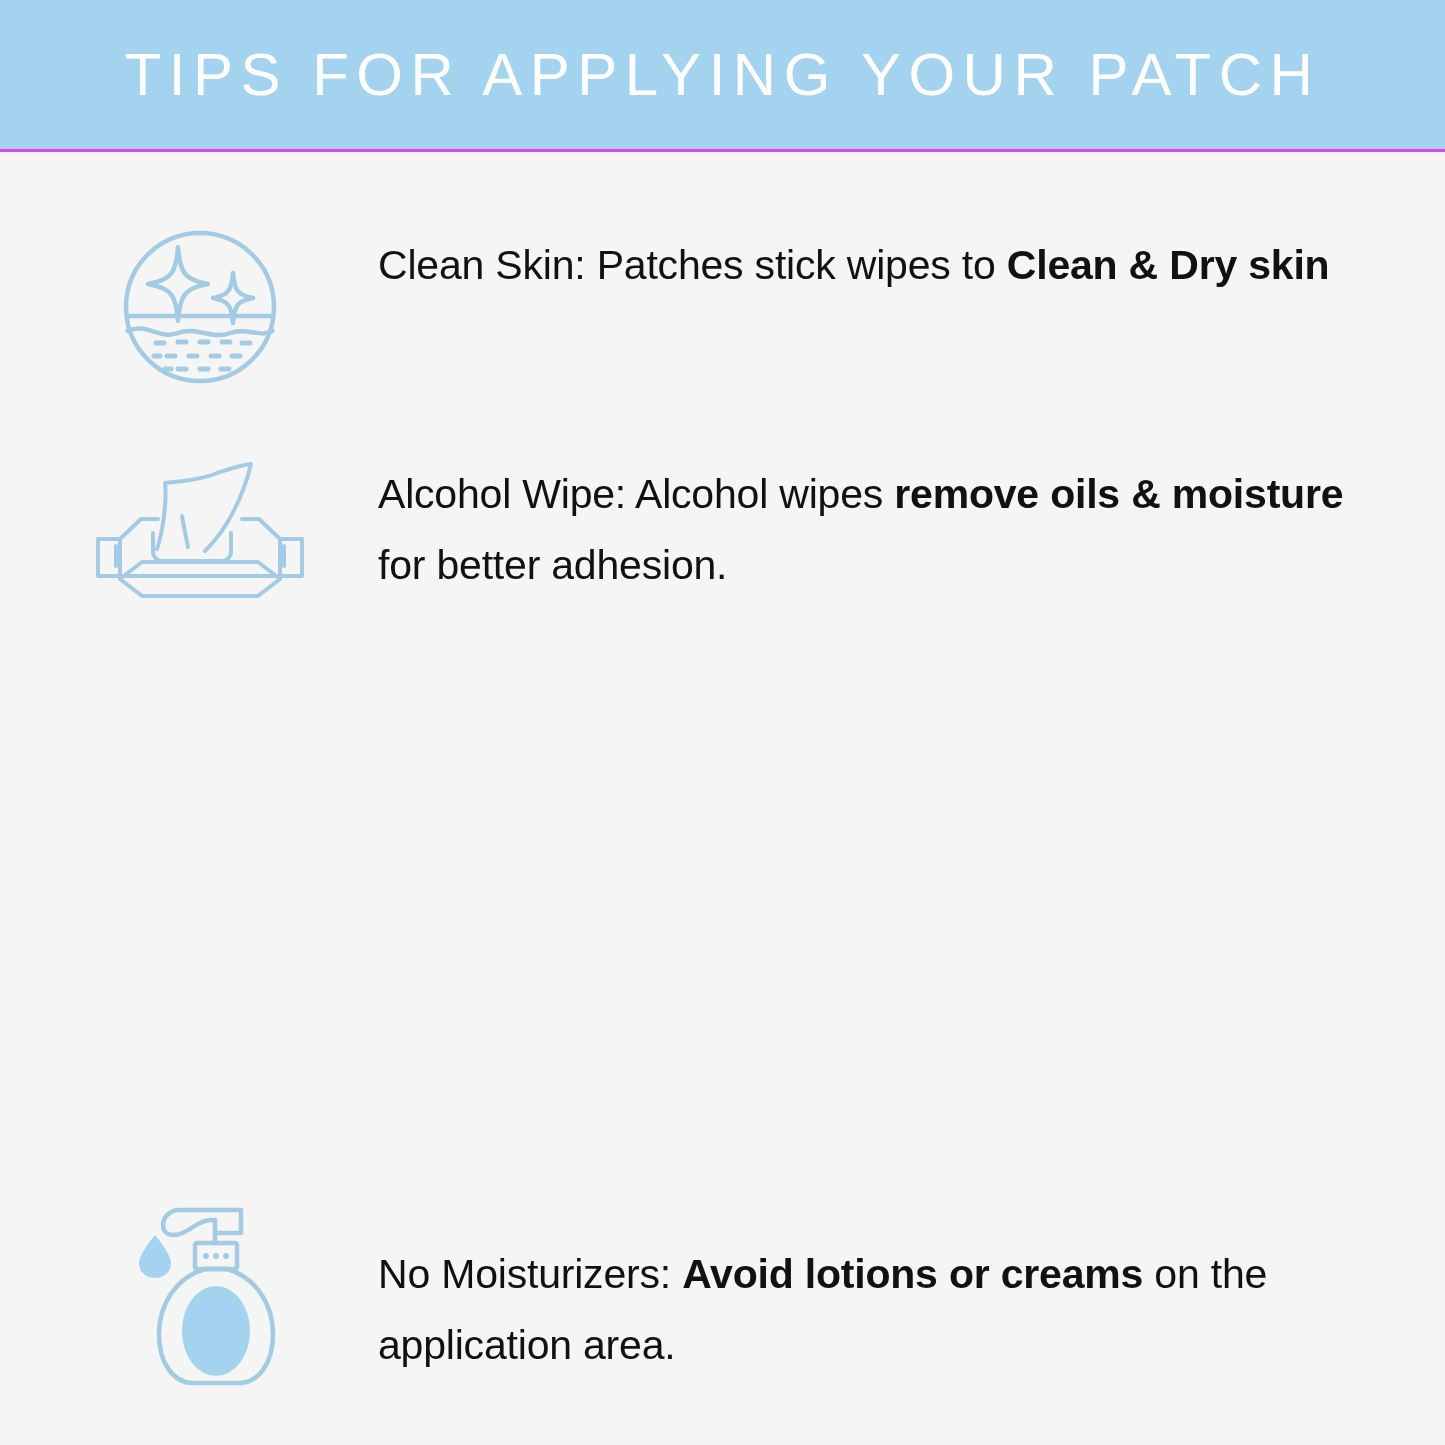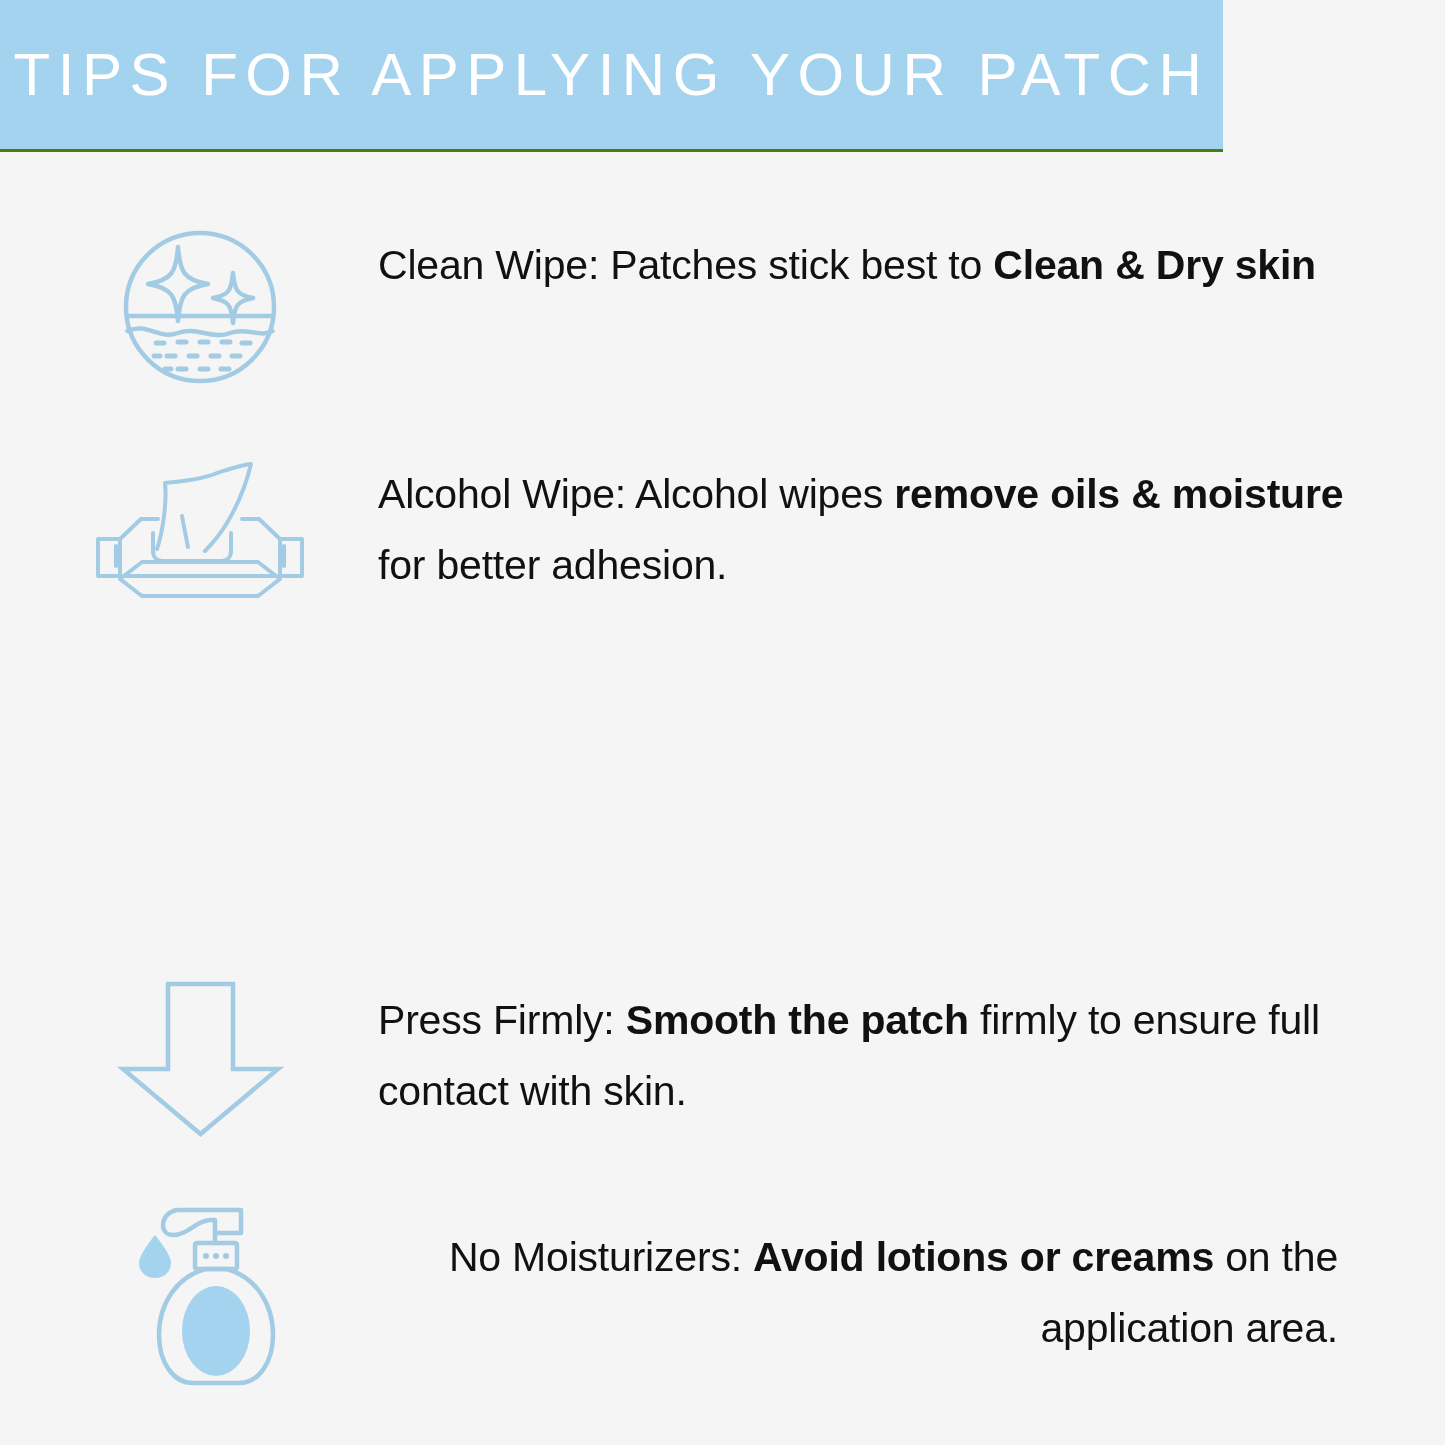--- a/index.html
+++ b/index.html
@@ -16,27 +16,27 @@
     position:relative;
     width:1445px;
     height:1445px;
     background:#f5f5f5;
   }
 
   
   #header-bar {
     position:absolute;
     left:0; top:0;
-    width:1223px;
+    width:1445px;
     height:152px;
     background:#a4d3f0;
     display:flex;
     align-items:center;
     justify-content:center;
-    border-bottom:3px solid #4d7c0f;
+    border-bottom:3px solid #d946ef;
   }
   #header-title {
     color:#ffffff;
     font-size:60px;
     font-weight:300;
     letter-spacing:7.5px;
     white-space:nowrap;
     line-height:1;
     font-family:"Liberation Sans", sans-serif;
   }
@@ -89,21 +89,21 @@
   #tip-row-2 { top:465px; height:300px; }
   #tip-row-2 .tip-icon { left:103px; top:62px; width:195px; height:185px; }
   #tip-row-2 .tip-text { top:60px; width:1000px; }
 
   #tip-row-3 { top:765px; height:235px; }
   #tip-row-3 .tip-icon { left:118px; top:62px; width:165px; height:160px; }
   #tip-row-3 .tip-text { top:68px; width:950px; }
 
   #tip-row-4 { top:1000px; height:240px; }
   #tip-row-4 .tip-icon { left:133px; top:55px; width:150px; height:185px; }
-  #tip-row-4 .tip-text { top:70px; width:960px;text-align:right; }
+  #tip-row-4 .tip-text { top:87px; width:960px; }
 
   svg { display:block; overflow:visible; }
 </style>
 </head>
 <body>
 
 <div id="page">
 
   <div id="header-bar">
     <div id="header-title">TIPS FOR APPLYING YOUR PATCH</div>
@@ -133,21 +133,21 @@
             <line x1="112" y1="126" x2="120" y2="126"></line>
             <line x1="34" y1="126" x2="40" y2="126"></line>
             <line x1="58" y1="139" x2="66" y2="139"></line>
             <line x1="80" y1="139" x2="88" y2="139"></line>
             <line x1="101" y1="139" x2="109" y2="139"></line>
             <line x1="45" y1="139" x2="51" y2="139"></line>
           </g>
         </svg>
       </div>
       <div class="tip-text">
-        <span>Clean Wipe: Patches stick best to </span><b>Clean &amp; Dry skin</b><span></span>
+        <span>Clean Skin: Patches stick wipes to </span><b>Clean &amp; Dry skin</b><span></span>
       </div>
     </div>
 
     <div class="tip-row" id="tip-row-1">
       <div class="tip-icon">
         <svg width="210" height="145" viewBox="0 0 210 145">
           <g fill="none" stroke="#a3cce4" stroke-width="4" stroke-linecap="round" stroke-linejoin="round">
 
             <path d="M62 88 C 68 70, 72 40, 70 22 C 90 20, 108 18, 122 12 C 134 8, 146 4, 156 3
                      C 152 20, 144 42, 132 62 C 124 75, 116 84, 110 90"></path>
@@ -164,32 +164,20 @@
             <path d="M25 115 L 47 98 L 163 98 L 185 115 L 163 132 L 47 132 Z" transform="translate(0,3)"></path>
           </g>
         </svg>
       </div>
       <div class="tip-text">
         <span>Alcohol Wipe: Alcohol wipes </span><b>remove oils &amp; moisture</b><span> for better adhesion.</span>
       </div>
     </div>
 
 
-    <div class="tip-row" id="tip-row-3">
-      <div class="tip-icon">
-        <svg width="165" height="160" viewBox="0 0 165 160">
-          <g fill="none" stroke="#a3cce4" stroke-width="4.5" stroke-linejoin="miter">
-            <path d="M50 5 L 115 5 L 115 90 L 160 90 L 82.5 155 L 5 90 L 50 90 Z"></path>
-          </g>
-        </svg>
-      </div>
-      <div class="tip-text">
-        <span>Press Firmly: </span><b>Smooth the patch</b><span> firmly to ensure full contact with skin.</span>
-      </div>
-    </div>
 
     <div class="tip-row" id="tip-row-4">
       <div class="tip-icon">
         <svg width="150" height="185" viewBox="0 0 150 185">
 
           <path d="M22 28 C 22 28, 6 47, 6 56 C 6 65, 13 71, 22 71 C 31 71, 38 65, 38 56 C 38 47, 22 28, 22 28 Z" fill="#a4d3f0" stroke="none"></path>
           <g fill="none" stroke="#a3cce4" stroke-width="4.5" stroke-linecap="round" stroke-linejoin="round">
 
             <path d="M30 18 C 30 10, 37 3, 46 3 L 108 3 L 108 26 L 82 26 L 82 36
                      M 30 18 C 30 24, 34 28, 40 28 C 48 28, 54 24, 60 20 C 66 16, 72 13, 78 13 L 82 13 L 82 36"></path>

